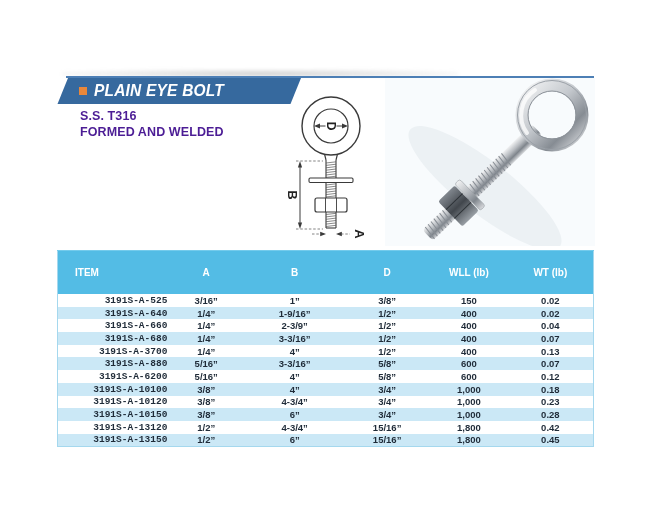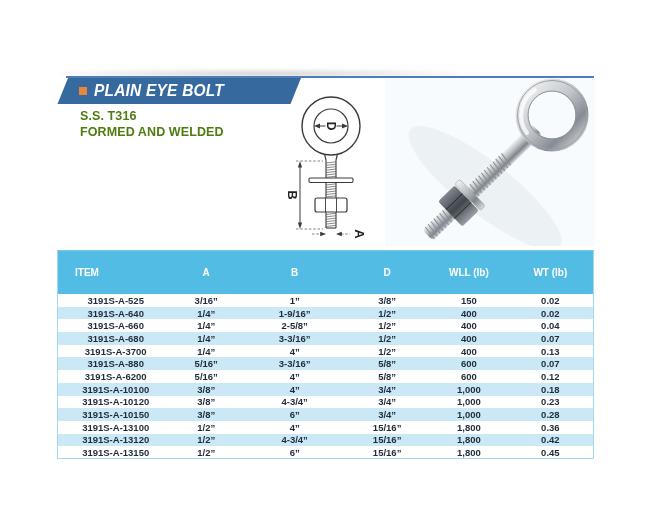--- a/index.html
+++ b/index.html
@@ -37,42 +37,42 @@
     width:8px; height:8px; background:#e8873b; margin-right:7px; flex:0 0 auto;
   }
   .banner-title {
     color:#ffffff; font-weight:bold; font-style:italic;
     font-size:15.5px; letter-spacing:.2px; white-space:nowrap;
     transform:scaleY(1.08);
   }
   .subtitle {
     position:absolute; left:80px; top:108px;
     font-weight:bold; font-size:12.5px; line-height:16px;
-    color:#4d7c0f; letter-spacing:.1px;
+    color:#4c1d95; letter-spacing:.1px;
   }
   .diagram { position:absolute; left:283px; top:88px; }
   .photo   { position:absolute; left:385px; top:78px; }
 
   table.spec {
     position:absolute; left:57px; top:250px; width:537px;
     border-collapse:collapse; table-layout:fixed;
     font-size:9.5px; font-weight:bold; color:#1f2b38;
     text-align:center;
     border:1px solid #a5d8ee;
   }
   table.spec thead th {
     background:#53bce5; color:#ffffff;
     font-size:10px; font-weight:bold;
     height:16px; padding:16px; text-align:center;
     border-top:1px solid #74cbec;
   }
   table.spec tbody td { height:12.7px; padding:0; white-space:nowrap; }
   table.spec tbody tr:nth-child(even) { background:#cbe8f6; }
   table.spec thead th:first-child { text-align:left; padding-left:17px; }
-  table.spec tbody td:first-child { text-align:center; padding-left:6px; }
+  table.spec tbody td:first-child { text-align:right; padding-left:6px;font-family:Liberation Mono, monospace; }
 </style>
 </head>
 <body>
 
 <div class="top-shadow"></div>
 <div class="top-rule"></div>
 
 <div class="banner">
   <div class="banner-inner">
     <span class="bullet"></span>
@@ -240,21 +240,21 @@
         <td>3191S-A-640</td>
         <td>1/4”</td>
         <td>1-9/16”</td>
         <td>1/2”</td>
         <td>400</td>
         <td>0.02</td>
       </tr>
       <tr>
         <td>3191S-A-660</td>
         <td>1/4”</td>
-        <td>2-5/8”</td>
+        <td>2-3/9”</td>
         <td>1/2”</td>
         <td>400</td>
         <td>0.04</td>
       </tr>
       <tr>
         <td>3191S-A-680</td>
         <td>1/4”</td>
         <td>3-3/16”</td>
         <td>1/2”</td>
         <td>400</td>
@@ -302,28 +302,20 @@
       </tr>
       <tr>
         <td>3191S-A-10150</td>
         <td>3/8”</td>
         <td>6”</td>
         <td>3/4”</td>
         <td>1,000</td>
         <td>0.28</td>
       </tr>
       <tr>
-        <td>3191S-A-13100</td>
-        <td>1/2”</td>
-        <td>4”</td>
-        <td>15/16”</td>
-        <td>1,800</td>
-        <td>0.36</td>
-      </tr>
-      <tr>
         <td>3191S-A-13120</td>
         <td>1/2”</td>
         <td>4-3/4”</td>
         <td>15/16”</td>
         <td>1,800</td>
         <td>0.42</td>
       </tr>
       <tr>
         <td>3191S-A-13150</td>
         <td>1/2”</td>

